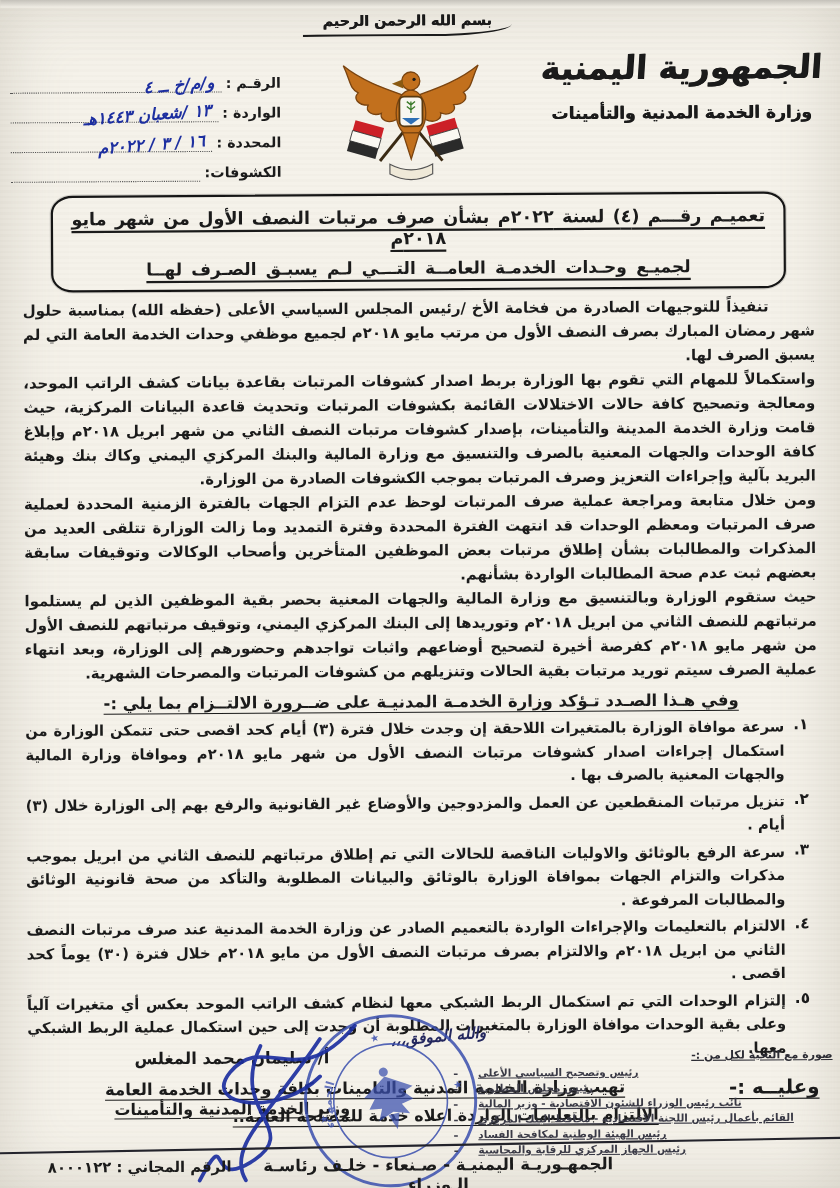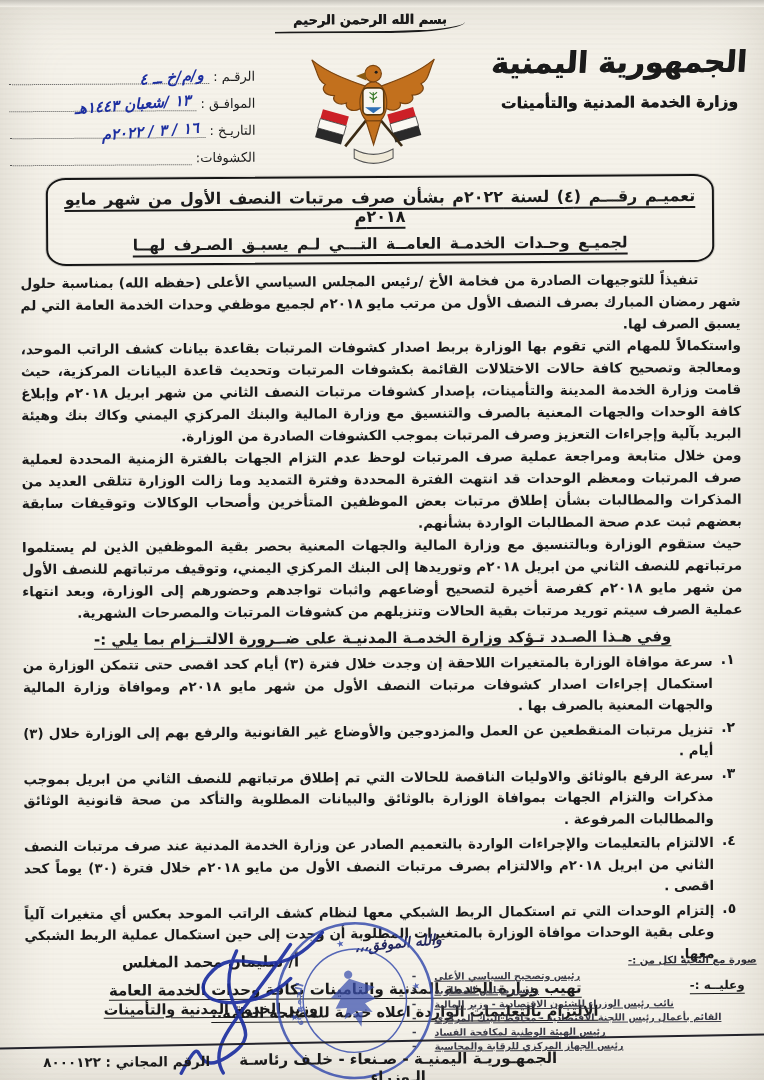--- a/index.html
+++ b/index.html
@@ -19,21 +19,21 @@
   .hdr-right{position:absolute; top:46px; right:6px; width:272px; text-align:center;}
   .republic{font-size:30px; font-weight:bold; letter-spacing:-1px; text-shadow:.6px 0 #111; transform:skewX(-4deg);}
   .ministry{margin-top:14px; font-size:15.5px; font-weight:bold; letter-spacing:-.5px; text-shadow:.5px 0 #111;}
   .bismillah{position:absolute; top:12px; left:278px; width:190px; text-align:center;
     font-size:13px; font-weight:bold; text-shadow:.4px 0 #111;
     border-bottom:2px solid #1b1b1b; padding-bottom:4px; border-radius:0 0 45%/12px;}
   .emblem{position:absolute; top:40px; left:292px; width:168px; height:142px;}
 
   .hdr-left{position:absolute; top:56px; left:12px; width:246px;}
   .field-row{display:flex; align-items:flex-end; height:27px;}
-  .field-label{font-weight:normal; font-size:13px; white-space:nowrap; margin-left:4px;}
+  .field-label{font-weight:bold; font-size:13px; white-space:nowrap; margin-left:4px;}
   .field-line{flex:1; border-bottom:1.5px dotted #555; position:relative; height:20px;}
   .hand{color:#1d2fa0; font-weight:bold; font-style:italic;}
   .field-value{position:absolute; right:6px; bottom:-3px; font-size:15px; white-space:nowrap; transform:rotate(-4deg);}
 
   
   .title-box{position:absolute; top:176px; left:48px; width:668px; height:88px;
     border:2.5px solid #151515; border-radius:20px/16px; box-shadow:0 0 0 1px rgba(20,20,20,.15);
     display:flex; flex-direction:column; justify-content:center; gap:9px; text-align:center; padding:4px 14px; box-sizing:border-box;}
   .title-l{font-weight:bold; text-decoration:underline; text-underline-offset:5px; text-decoration-thickness:1.5px;}
   .title-l1{font-size:16px; word-spacing:2px;}
@@ -43,21 +43,21 @@
   .content{position:absolute; top:270px; right:22px; left:22px;}
   .para{margin:0; font-size:13.6px; font-weight:bold; line-height:22px; text-align:justify;}
   .indent{text-indent:42px;}
   .list-heading{margin:7px 0 6px; text-align:center; font-size:15px; font-weight:bold;
     text-decoration:underline; text-underline-offset:4px;}
   .list-item{display:flex; margin-bottom:3px;}
   .list-num{flex:0 0 30px; text-align:center; font-size:14px; font-weight:bold;}
   .list-txt{flex:1; font-size:13.4px; font-weight:bold; line-height:21.5px; text-align:justify;}
 
   .closing{display:flex; align-items:flex-start; margin-top:14px;}
-  .closing-lead{font-size:12px; font-weight:bold; text-decoration:underline; text-underline-offset:4px; margin-left:24px; white-space:nowrap;}
+  .closing-lead{font-size:18px; font-weight:bold; text-decoration:underline; text-underline-offset:4px; margin-left:24px; white-space:nowrap;}
   .closing-l1{flex:1; text-align:center; font-size:15px; font-weight:bold; text-decoration:underline; text-underline-offset:4px;}
   .closing-l2{margin:6px 120px 0 160px; text-align:center; font-size:14.5px; font-weight:bold; text-decoration:underline; text-underline-offset:4px;}
   .hand-note{position:absolute; top:665px; left:330px; font-size:14px; font-weight:bold; color:#23275e; transform:rotate(-5deg); font-style:italic;}
 
   
   .sig-block{position:absolute; top:952px; left:58px; width:300px; text-align:center;}
   .sig-name{font-size:15px; font-weight:bold; letter-spacing:-.3px;}
   .sig-title{margin-top:30px; font-size:14.5px; font-weight:bold; text-decoration:underline; text-underline-offset:3px;}
   .stamp{position:absolute; top:918px; left:262px; width:180px; height:165px; transform:rotate(-14deg); opacity:.85; pointer-events:none;}
   .signature-svg{position:absolute; top:922px; left:82px; width:270px; height:158px; pointer-events:none;}
@@ -122,27 +122,27 @@
     </svg>
 
     <div class="hdr-left">
       <div class="field-row">
         <span class="field-label">الرقـم :</span>
         <span class="field-line">
             <span class="field-value hand">و/م/خ ــ ٤</span>
           </span>
       </div>
       <div class="field-row">
-        <span class="field-label">الموافـق :</span>
+        <span class="field-label">الواردة :</span>
         <span class="field-line">
             <span class="field-value hand">١٣ /شعبان ١٤٤٣هـ</span>
           </span>
       </div>
       <div class="field-row">
-        <span class="field-label">التاريـخ :</span>
+        <span class="field-label">المحددة :</span>
         <span class="field-line">
             <span class="field-value hand">١٦ / ٣ / ٢٠٢٢م</span>
           </span>
       </div>
       <div class="field-row">
         <span class="field-label">الكشوفات:</span>
         <span class="field-line">
             <span class="field-value hand"></span>
           </span>
       </div>

